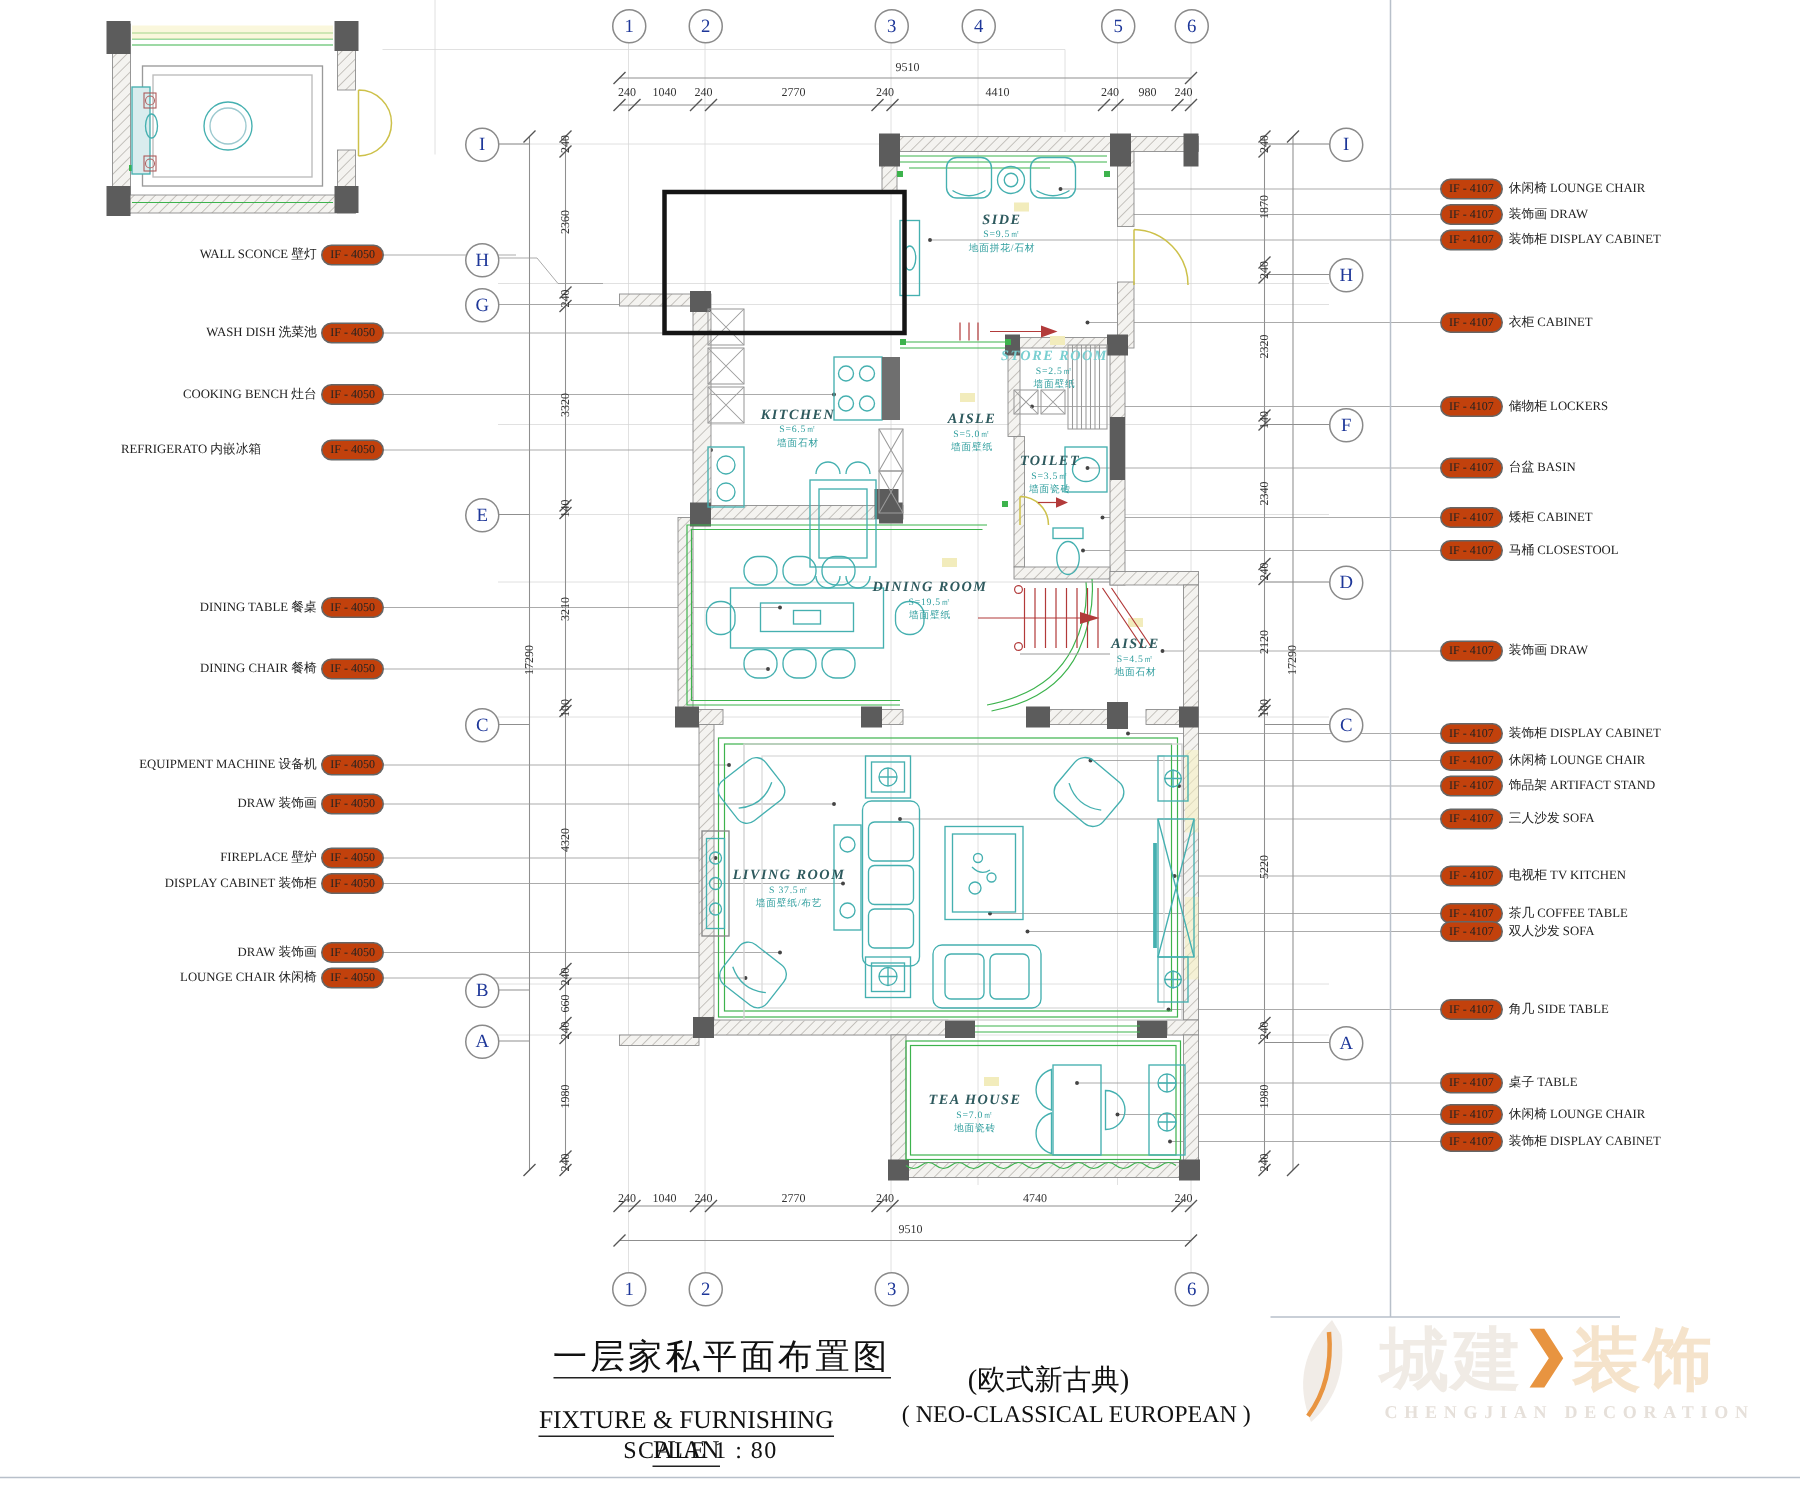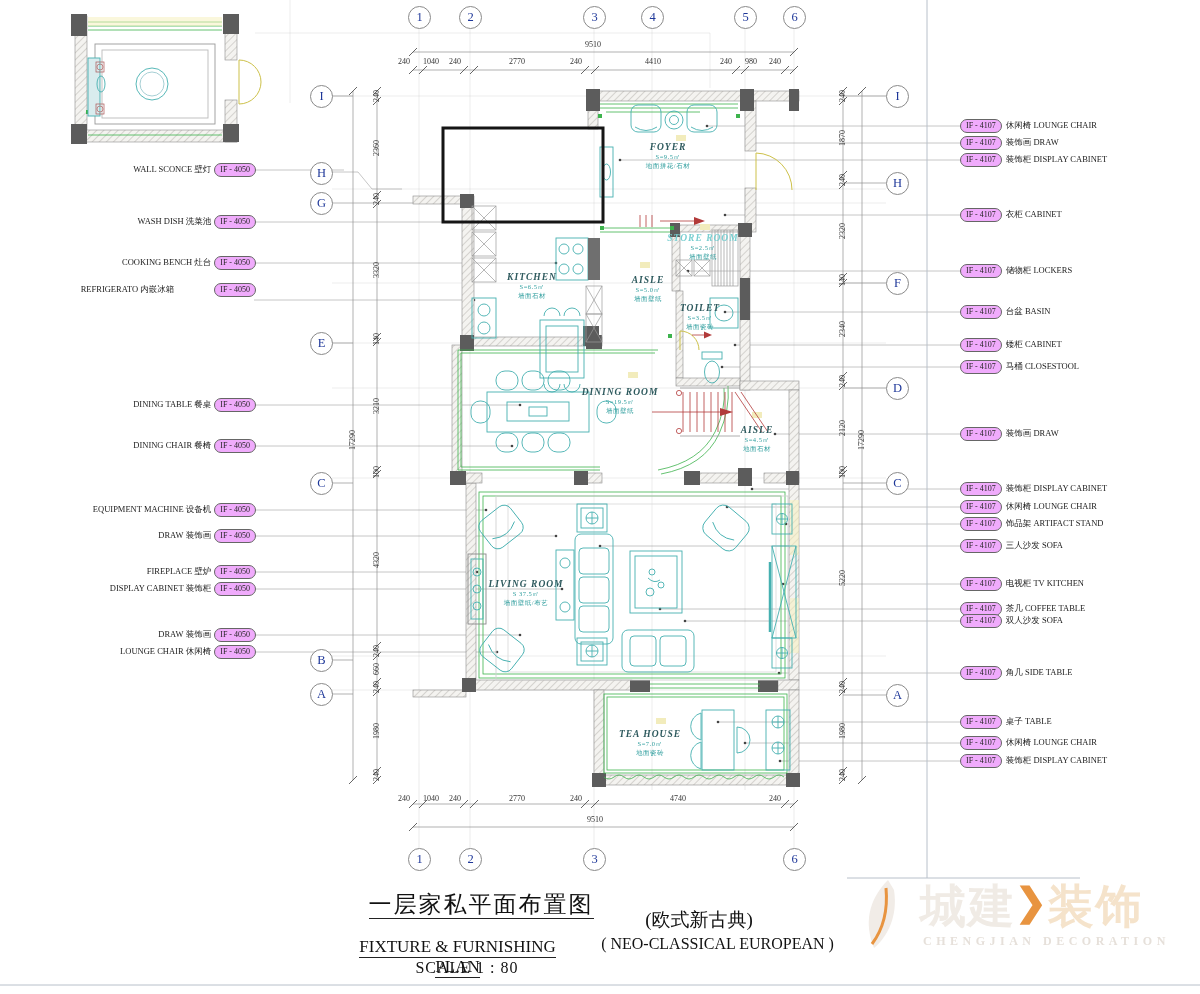--- a/index.html
+++ b/index.html
@@ -3,23 +3,23 @@
 <meta charset="utf-8">
 <style>
   html,body{margin:0;padding:0;background:#fff;}
   #sheet{position:relative;width:1200px;height:994px;background:#ffffff;overflow:hidden;
          font-family:"Liberation Serif",serif;}
   #plan-svg{position:absolute;left:0;top:0;}
   
   .lrow{position:absolute;left:8px;width:248px;height:14px;display:flex;align-items:center;justify-content:flex-end;gap:3px;}
   .rrow{position:absolute;left:960px;width:262px;height:14px;display:flex;align-items:center;gap:4px;}
   .llab{font-size:8.5px;color:#222;white-space:nowrap;}
-  .oval{font-size:8px;color:#222;border:1px solid #666;border-radius:8px;padding:0 5px;height:12px;line-height:11px;background:#f0abfc;white-space:nowrap;}
+  .oval{font-size:8px;color:#222;border:1px solid #666;border-radius:8px;padding:0 5px;height:12px;line-height:11px;background:#c2410c;white-space:nowrap;}
   
-  .hd{position:absolute;width:40px;text-align:left;font-size:8px;color:#333;}
+  .hd{position:absolute;width:40px;text-align:center;font-size:8px;color:#333;}
   .vd{position:absolute;width:40px;height:10px;text-align:center;font-size:8px;color:#333;transform:rotate(-90deg);}
   
   .bub{position:absolute;width:21px;height:21px;border:1px solid #8a8a8a;border-radius:50%;background:#fff;
        color:#1e3799;font-size:12.5px;text-align:center;line-height:21px;}
   
   .room{position:absolute;width:110px;text-align:center;line-height:1.3;}
   .rname{font-size:9.5px;font-style:italic;font-weight:bold;letter-spacing:1px;color:#2e5a5e;}
   .rarea,.rnote{font-size:6.5px;color:#2f9e9e;letter-spacing:.5px;}
   .cyan .rname{color:#79cfd1;}
   
@@ -390,21 +390,21 @@
       <span class="oval">IF - 4050</span>
     </div>
     <div class="lrow" style="top: 215px;">
       <span class="llab"><span>WASH DISH</span>&nbsp;<span>洗菜池</span></span>
       <span class="oval">IF - 4050</span>
     </div>
     <div class="lrow" style="top: 256px;">
       <span class="llab"><span>COOKING BENCH</span>&nbsp;<span>灶台</span></span>
       <span class="oval">IF - 4050</span>
     </div>
-    <div class="lrow" style="top: 283px; gap: 40px;">
+    <div class="lrow" style="top: 293px; gap: 40px;">
       <span class="llab"><span>REFRIGERATO</span>&nbsp;<span>内嵌冰箱</span></span>
       <span class="oval">IF - 4050</span>
     </div>
     <div class="lrow" style="top: 398px;">
       <span class="llab"><span>DINING TABLE</span>&nbsp;<span>餐桌</span></span>
       <span class="oval">IF - 4050</span>
     </div>
     <div class="lrow" style="top: 439px;">
       <span class="llab"><span>DINING CHAIR</span>&nbsp;<span>餐椅</span></span>
       <span class="oval">IF - 4050</span>
@@ -576,21 +576,21 @@
     <div class="bub" style="left: 310px; top: 472px;">C</div>
     <div class="bub" style="left: 310px; top: 649px;">B</div>
     <div class="bub" style="left: 310px; top: 683px;">A</div>
     <div class="bub" style="left: 886px; top: 85px;">I</div>
     <div class="bub" style="left: 886px; top: 172px;">H</div>
     <div class="bub" style="left: 886px; top: 272px;">F</div>
     <div class="bub" style="left: 886px; top: 377px;">D</div>
     <div class="bub" style="left: 886px; top: 472px;">C</div>
     <div class="bub" style="left: 886px; top: 684px;">A</div>
     <div class="room" style="left: 613px; top: 141px;">
-      <div class="rname">FOYER</div>
+      <div class="rname">SIDE</div>
       <div class="rarea">S=9.5㎡</div>
       <div class="rnote">地面拼花/石材</div>
     </div>
     <div class="room" style="left: 477px; top: 271px;">
       <div class="rname">KITCHEN</div>
       <div class="rarea">S=6.5㎡</div>
       <div class="rnote">墙面石材</div>
     </div>
     <div class="room" style="left: 593px; top: 274px;">
       <div class="rname">AISLE</div>

